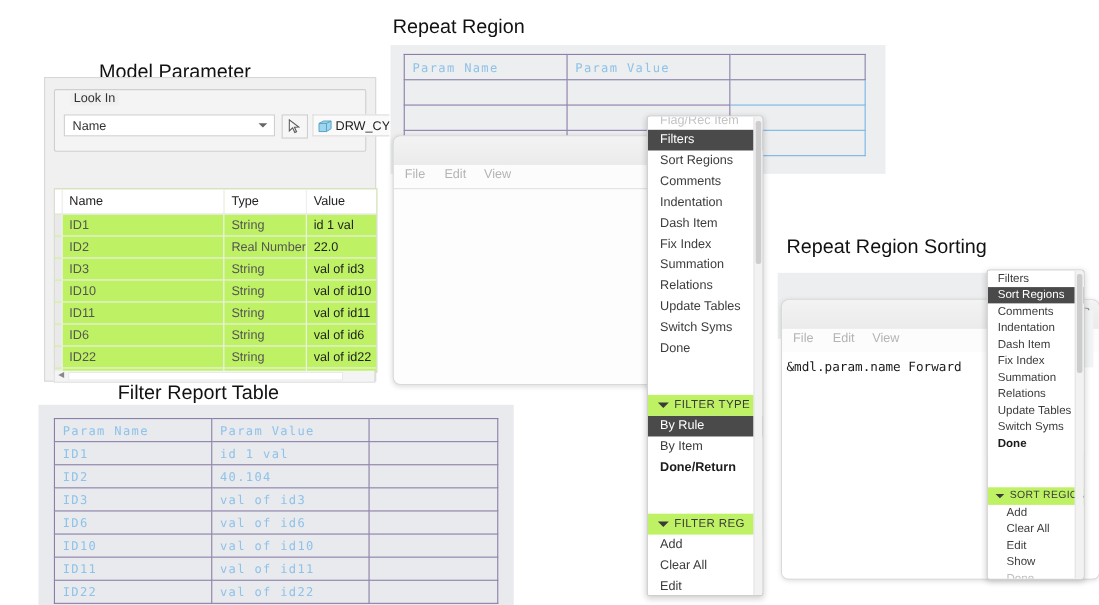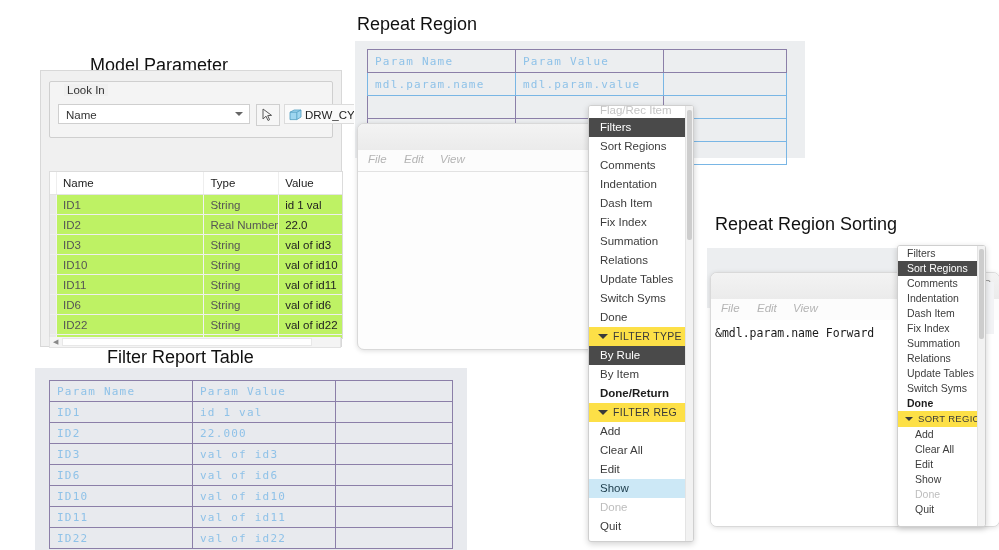--- a/index.html
+++ b/index.html
@@ -130,21 +130,21 @@
   }
   .editor-title-text{
     position:absolute;right:8px;top:5px;font-size:11px;color:#8d8d8d;
     white-space:nowrap;
   }
   .editor-menubar{
     position:absolute;left:0;right:0;height:21px;
     border-bottom:1px solid #e2e2e2;background:#fcfcfc;
   }
   .editor-menubar span{
-    position:absolute;top:3px;font-size:11.5px;color:#b4b4b4;font-style:italic;
+    position:absolute;top:3px;font-size:11.5px;color:#b4b4b4;
   }
   .editor-body{
     position:absolute;left:0;right:0;bottom:0;background:#fff;
   }
   .editor-line{
     position:absolute;left:4px;font-family:"DejaVu Sans Mono", monospace;
     font-size:11.5px;color:#1a1a1a;white-space:pre;
   }
 
   
@@ -158,22 +158,22 @@
     font-size:11.5px;color:#3c3c3c;line-height:19px;height:19px;
     padding-left:11px;white-space:nowrap;background:#fff;
   }
   .menu-item.sel-dark{background:#4a4a4a;color:#fff;}
   .menu-item.sel-blue{background:#cce8f6;color:#1b3b4a;}
   .menu-item.bold{font-weight:bold;color:#1c1c1c;}
   .menu-item.disabled{color:#bdbdbd;}
   .menu-item.clipped{color:#c4c4c4;}
   .menu-header{
     font-size:10.5px;color:#3a3a3a;line-height:19px;height:19px;
-    background:#fde047;padding-left:24px;white-space:nowrap;
-    letter-spacing:.3px;position:relative;
+    background:#bef264;padding-left:24px;white-space:nowrap;
+    letter-spacing:.3px;position:relative;margin-top:32px;
   }
   .menu-header .tri{
     position:absolute;left:9px;top:7px;width:0;height:0;
     border-left:5px solid transparent;border-right:5px solid transparent;
     border-top:5px solid #3a3a3a;
   }
   .panel-scroll{
     position:absolute;right:0;top:0;bottom:0;width:7px;background:#f2f2f2;
     border-left:1px solid #e4e4e4;
   }
@@ -302,25 +302,20 @@
 
 <div class="abs" id="repeat-region-sheet">
   <table class="rr-table" style="left:12px;top:8px;width:420px;">
     <tbody>
         <tr>
       <td style="width:140px;height:22px">Param Name</td>
       <td style="width:140px;height:22px">Param Value</td>
       <td style="height:22px" class="empty"></td>
     </tr>
     <tr>
-      <td class="blue-row" style="height:22px">mdl.param.name</td>
-      <td class="blue-row" style="height:22px">mdl.param.value</td>
-      <td class="blue-row empty" style="height:22px"></td>
-    </tr>
-    <tr>
       <td style="height:22px">&nbsp;</td>
       <td style="height:22px">&nbsp;</td>
       <td class="blue-row" style="height:22px">&nbsp;</td>
     </tr>
     <tr>
       <td style="height:22px">&nbsp;</td>
       <td style="height:22px">&nbsp;</td>
       <td class="blue-row" style="height:22px">&nbsp;</td>
     </tr>
     <tr>
@@ -340,21 +335,21 @@
       <td style="width:135px;height:20px">Param Value</td>
       <td style="height:20px">&nbsp;</td>
     </tr>
     <tr>
       <td style="height:20px">ID1</td>
       <td style="height:20px">id 1 val</td>
       <td style="height:20px">&nbsp;</td>
     </tr>
     <tr>
       <td style="height:20px">ID2</td>
-      <td style="height:20px">22.000</td>
+      <td style="height:20px">40.104</td>
       <td style="height:20px">&nbsp;</td>
     </tr>
     <tr>
       <td style="height:20px">ID3</td>
       <td style="height:20px">val of id3</td>
       <td style="height:20px">&nbsp;</td>
     </tr>
     <tr>
       <td style="height:20px">ID6</td>
       <td style="height:20px">val of id6</td>

